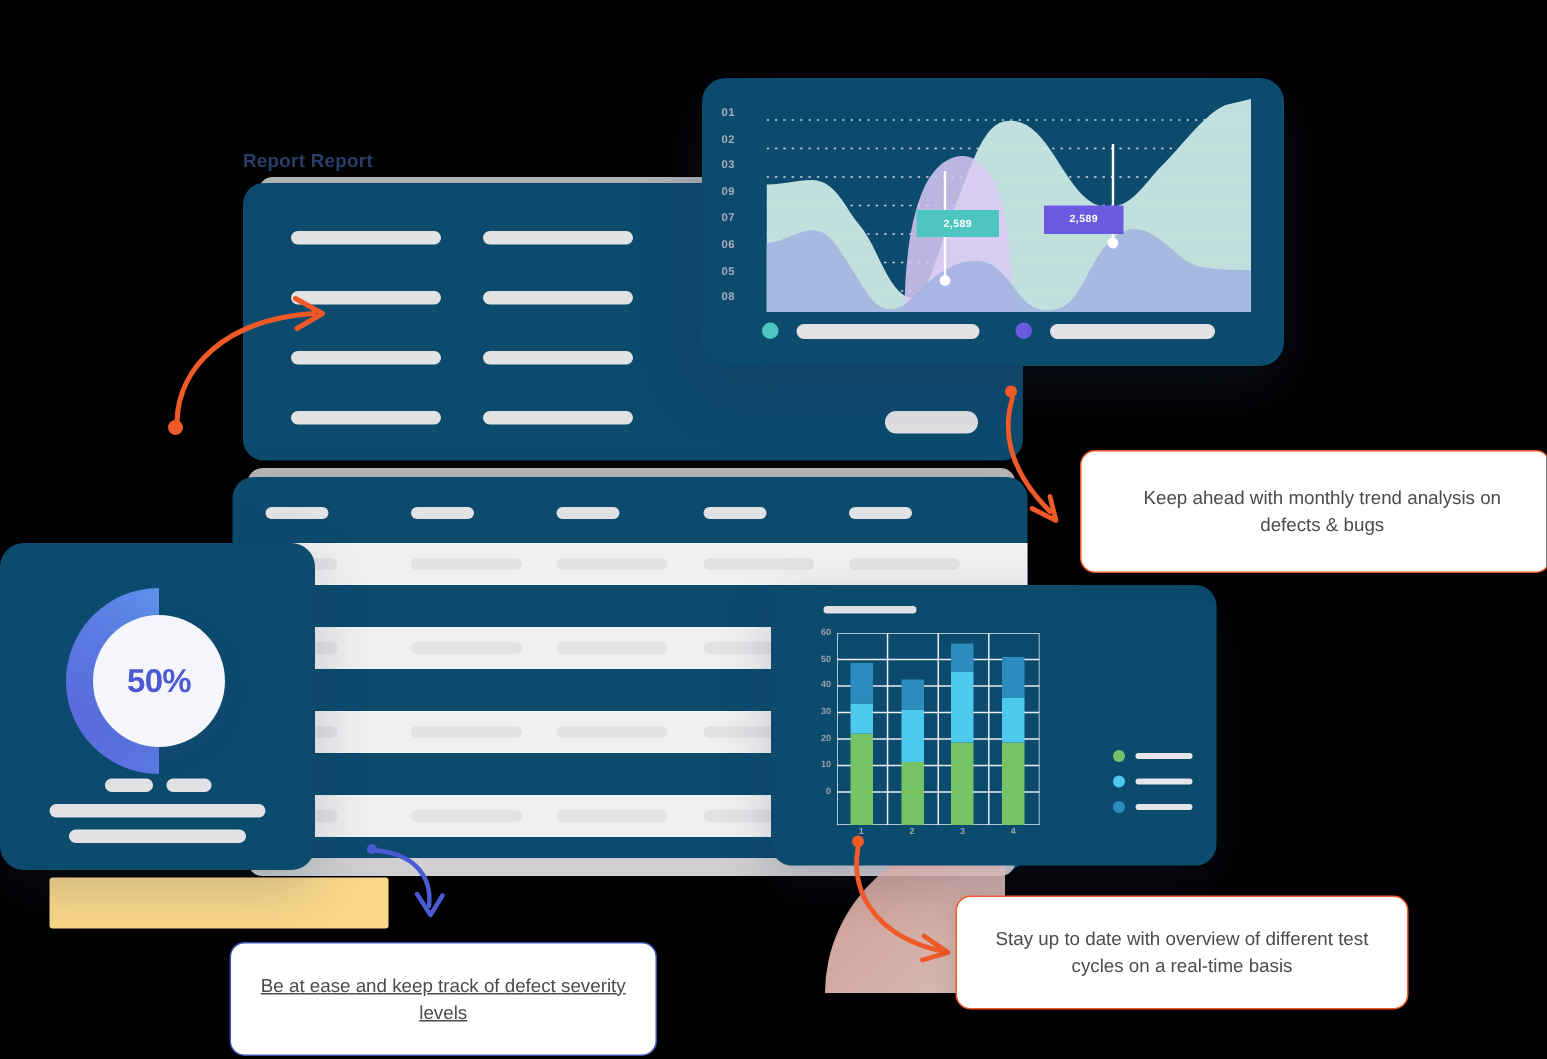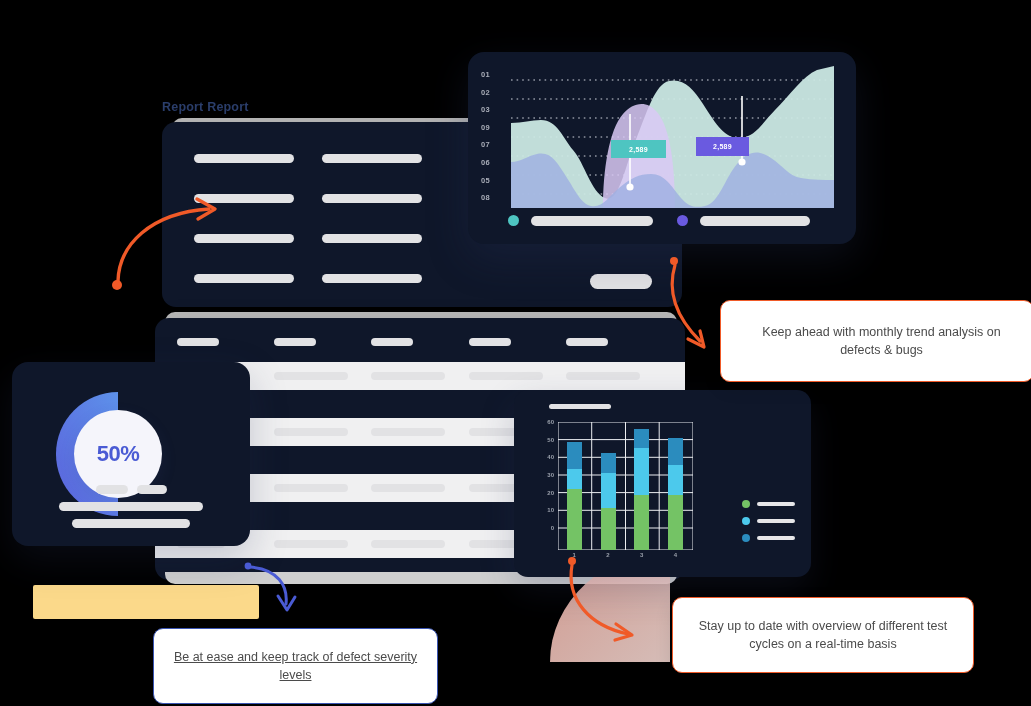--- a/index.html
+++ b/index.html
@@ -1,21 +1,21 @@
 <!DOCTYPE html>
 <html><head>
 <meta charset="utf-8">
 <style>
   html,body{margin:0;padding:0;background:#000;}
   body{width:1031px;height:706px;position:relative;overflow:hidden;
        font-family:"Liberation Sans","DejaVu Sans",sans-serif;}
   .stage{position:absolute;inset:0;}
 
   
-  .card{position:absolute;background:#0f172a;border-radius:14px;}
+  .card{position:absolute;background:#0c4a6e;border-radius:14px;}
 
   
   #filters-label{position:absolute;left:162px;top:100px;font-size:12.5px;
       font-weight:700;color:#2b3e6b;letter-spacing:.2px;}
 
   
   .backcard{position:absolute;background:#cfcfcf;border-radius:14px;}
   .backcard2{position:absolute;background:#b9b9b9;border-radius:14px;}
 
   
@@ -66,39 +66,39 @@
   #bar-xaxis{position:absolute;left:44px;top:162px;width:135px;}
   #bar-xaxis span{position:absolute;font-size:6px;color:#9aa0ab;font-weight:600;
      transform:translateX(-50%);}
   #bar-legend{position:absolute;right:16px;top:110px;display:flex;
      flex-direction:column;gap:9px;}
   .blegrow{display:flex;align-items:center;gap:7px;}
   .bdot{width:8px;height:8px;border-radius:50%;}
   .bbar{width:38px;height:4px;border-radius:2px;background:#e6e6e8;}
 
   
-  #donut-card{left:12px;top:362px;width:210px;height:184px;border-radius:16px;
-     box-shadow:0 14px 38px rgba(40,50,90,.22);padding-left:28px;}
+  #donut-card{left:0;top:362px;width:210px;height:218px;border-radius:16px;
+     box-shadow:0 14px 38px rgba(40,50,90,.22);}
   #donut-wrap{position:absolute;left:36px;top:22px;width:140px;height:140px;}
   #donut-center{position:absolute;left:26px;top:26px;width:88px;height:88px;
      border-radius:50%;background:#f5f5fb;display:flex;align-items:center;
      justify-content:center;box-shadow:0 6px 16px rgba(60,70,140,.14);}
   #donut-pct{font-size:22px;font-weight:700;color:#4a5bd4;letter-spacing:-.5px;}
   #donut-subs{position:absolute;left:0;right:0;bottom:18px;
      display:flex;flex-direction:column;align-items:center;gap:8px;}
   #donut-subs .row{display:flex;gap:9px;}
 
   
   .callout{position:absolute;background:#fff;border-radius:10px;
      display:flex;align-items:center;justify-content:center;text-align:center;
      font-size:12.5px;line-height:1.45;color:#4b4b4b;padding:0 14px;}
   #callout-trend{left:720px;top:300px;width:275px;height:80px;
      border:1.6px solid #f05a28;box-shadow:0 6px 18px rgba(0,0,0,.12);padding-left:23px;}
   #callout-cycles{left:637px;top:597px;width:272px;height:74px;
-     border:1.6px solid #f05a28;box-shadow:0 6px 18px rgba(0,0,0,.12);margin-left:35px;}
+     border:1.6px solid #f05a28;box-shadow:0 6px 18px rgba(0,0,0,.12);}
   #callout-severity{left:153px;top:628px;width:255px;height:74px;
      border:1.6px solid #3a55b4;box-shadow:0 6px 18px rgba(0,0,0,.12);text-decoration:underline;}
 
   
   #yellow-bar{position:absolute;left:33px;top:585px;width:226px;height:34px;
      background:#fbd98a;border-radius:2px;}
   svg.deco{position:absolute;overflow:visible;pointer-events:none;}
 </style>
 </head>
 <body>

